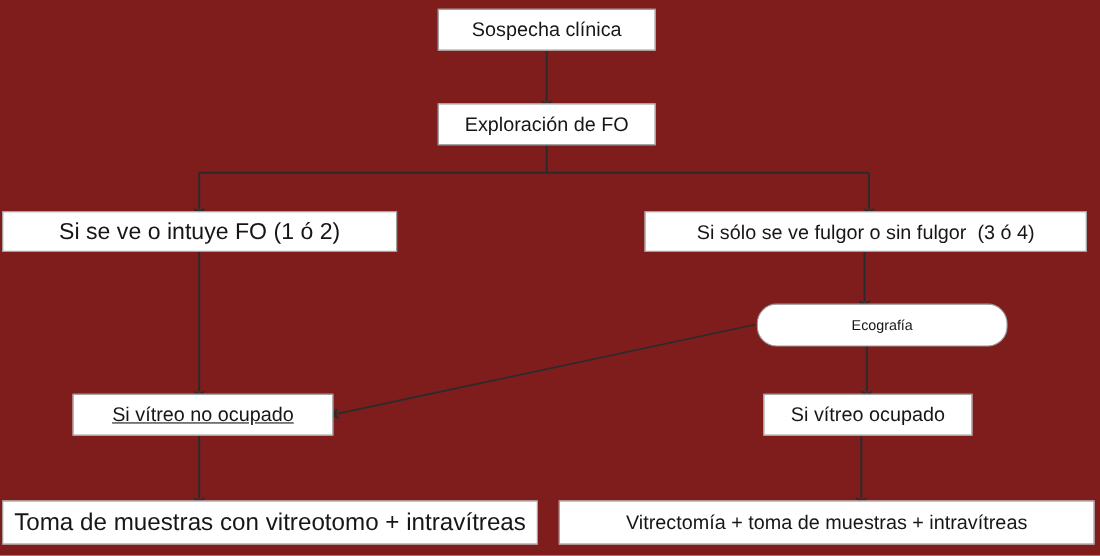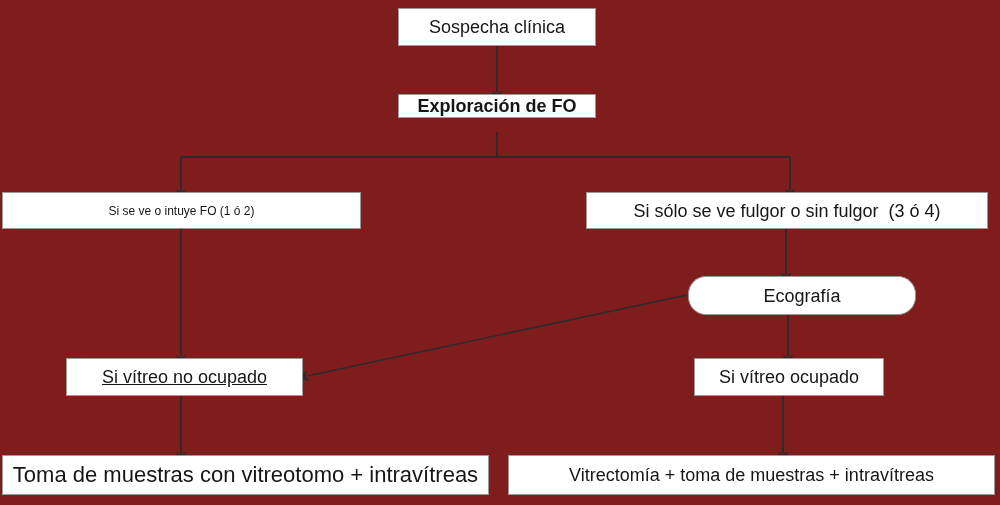--- a/index.html
+++ b/index.html
@@ -66,23 +66,23 @@
         <polyline points="786,229 786,274" fill="none" stroke="#2b2b2b" stroke-width="1.8" marker-end="url(#arrowhead)"></polyline>
         <polyline points="788,315 788,356" fill="none" stroke="#2b2b2b" stroke-width="1.8" marker-end="url(#arrowhead)"></polyline>
         <polyline points="687,295 307,376" fill="none" stroke="#2b2b2b" stroke-width="1.6" marker-end="url(#arrowhead)"></polyline>
         <polyline points="181,396 181,453" fill="none" stroke="#2b2b2b" stroke-width="1.8" marker-end="url(#arrowhead)"></polyline>
         <polyline points="783,396 783,453" fill="none" stroke="#2b2b2b" stroke-width="1.8" marker-end="url(#arrowhead)"></polyline>
       </g>
   </svg>
 
   <div id="node-layer">
       <div class="node" style="left: 398px; top: 8px; width: 198px; height: 38px; font-size: 18px; border-color: rgb(154, 154, 154); color: rgb(22, 22, 22);"><span class="node-label">Sospecha clínica</span></div>
-      <div class="node" style="left: 398px; top: 94px; width: 198px; height: 24px; font-size: 18px; border-color: rgb(154, 154, 154); color: rgb(22, 22, 22); font-weight: bold;"><span class="node-label">Exploración de FO</span></div>
-      <div class="node" style="left: 2px; top: 192px; width: 359px; height: 37px; font-size: 12px; border-color: rgb(154, 154, 154); color: rgb(22, 22, 22);"><span class="node-label">Si se ve o intuye FO (1 ó 2)</span></div>
+      <div class="node" style="left: 398px; top: 94px; width: 198px; height: 38px; font-size: 18px; border-color: rgb(154, 154, 154); color: rgb(22, 22, 22);"><span class="node-label">Exploración de FO</span></div>
+      <div class="node" style="left: 2px; top: 192px; width: 359px; height: 37px; font-size: 21px; border-color: rgb(154, 154, 154); color: rgb(22, 22, 22);"><span class="node-label">Si se ve o intuye FO (1 ó 2)</span></div>
       <div class="node" style="left: 586px; top: 192px; width: 402px; height: 37px; font-size: 18px; border-color: rgb(154, 154, 154); color: rgb(22, 22, 22); text-align: right;"><span class="node-label">Si sólo se ve fulgor o sin fulgor  (3 ó 4)</span></div>
-      <div class="node" style="left: 688px; top: 276px; width: 228px; height: 39px; font-size: 18px; border-color: rgb(154, 154, 154); color: rgb(22, 22, 22); border-radius: 18px;"><span class="node-label">Ecografía</span></div>
+      <div class="node" style="left: 688px; top: 276px; width: 228px; height: 39px; font-size: 13px; border-color: rgb(154, 154, 154); color: rgb(22, 22, 22); border-radius: 18px;"><span class="node-label">Ecografía</span></div>
       <div class="node" style="left: 66px; top: 358px; width: 237px; height: 38px; font-size: 18px; border-color: rgb(154, 154, 154); color: rgb(22, 22, 22); text-decoration: underline;"><span class="node-label">Si vítreo no ocupado</span></div>
       <div class="node" style="left: 694px; top: 358px; width: 190px; height: 38px; font-size: 18px; border-color: rgb(154, 154, 154); color: rgb(22, 22, 22);"><span class="node-label">Si vítreo ocupado</span></div>
       <div class="node" style="left: 2px; top: 455px; width: 487px; height: 40px; font-size: 22px; border-color: rgb(154, 154, 154); color: rgb(22, 22, 22);"><span class="node-label">Toma de muestras con vitreotomo + intravítreas</span></div>
       <div class="node" style="left: 508px; top: 455px; width: 487px; height: 40px; font-size: 18px; border-color: rgb(154, 154, 154); color: rgb(22, 22, 22);"><span class="node-label">Vitrectomía + toma de muestras + intravítreas</span></div>
     </div>
 
 </div>
 
 </body></html>

